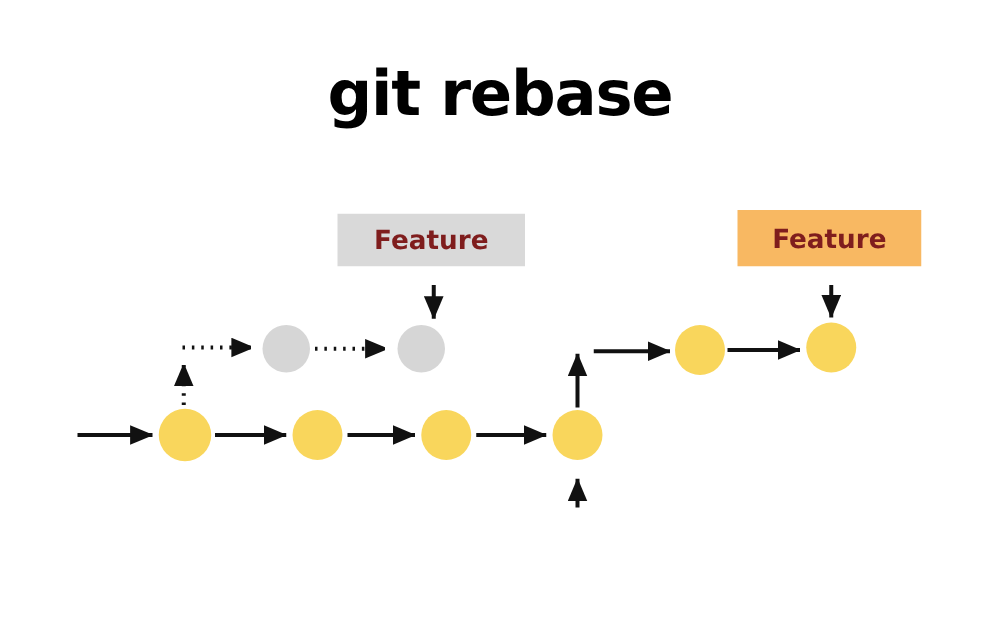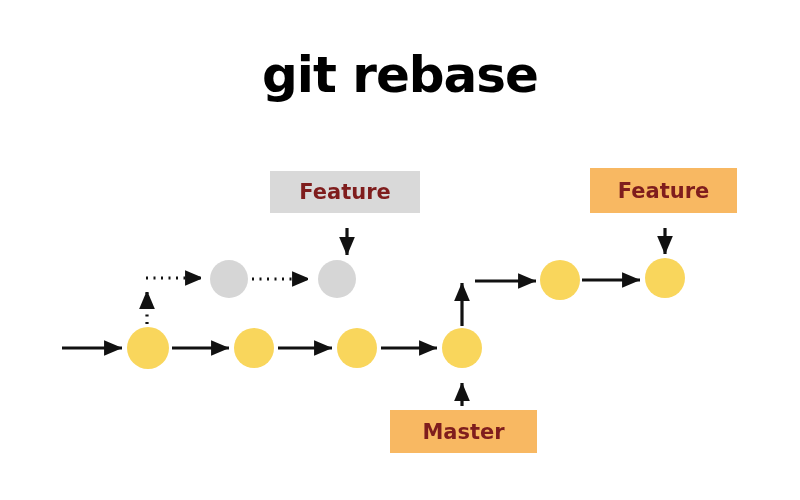--- a/index.html
+++ b/index.html
@@ -35,23 +35,20 @@
   <div class="title">git rebase</div>
 
   <div id="feature-old-box" class="label-box label-gray" style="background: rgb(217, 217, 217);">
     <span>Feature</span>
   </div>
 
   <div id="feature-new-box" class="label-box label-orange" style="background: rgb(248, 184, 98);">
     <span>Feature</span>
   </div>
 
-  <div id="master-box" class="label-box label-orange" style="background: rgb(248, 184, 98);">
-    <span>Master</span>
-  </div>
 
   <svg id="graph" class="graph" width="800" height="500" viewBox="0 0 800 500">
       <defs>
         <marker id="arrowhead" markerUnits="strokeWidth" markerWidth="5" markerHeight="5" refX="5.6" refY="2.45" orient="auto">
           <path d="M0,0 L5.8,2.45 L0,4.9 Z" fill="#111111"></path>
         </marker>
       </defs>
       <line x1="62" y1="348" x2="122" y2="348" stroke="#111111" stroke-width="3.2" marker-end="url(#arrowhead)"></line>
       <line x1="172" y1="348" x2="229" y2="348" stroke="#111111" stroke-width="3.2" marker-end="url(#arrowhead)"></line>
       <line x1="278" y1="348" x2="332" y2="348" stroke="#111111" stroke-width="3.2" marker-end="url(#arrowhead)"></line>

